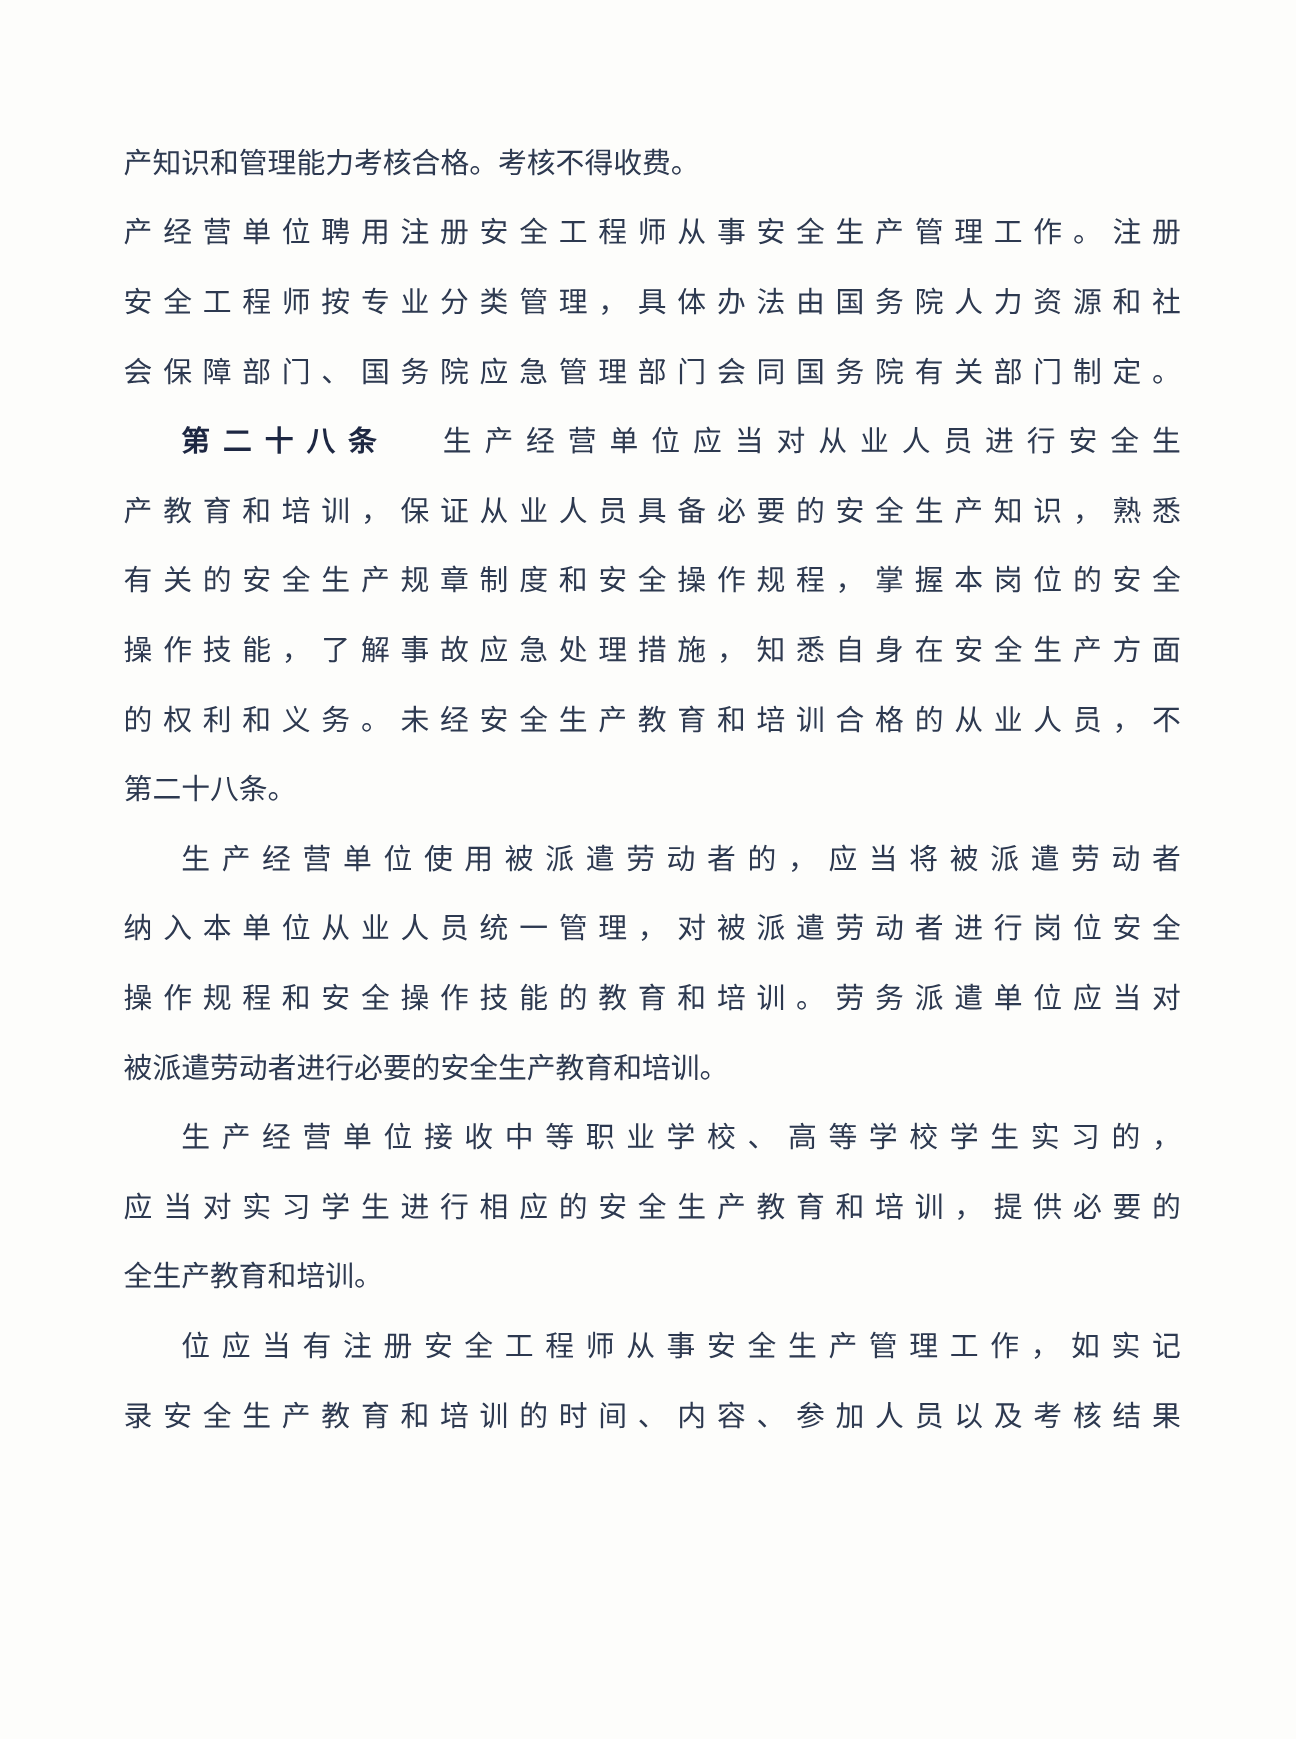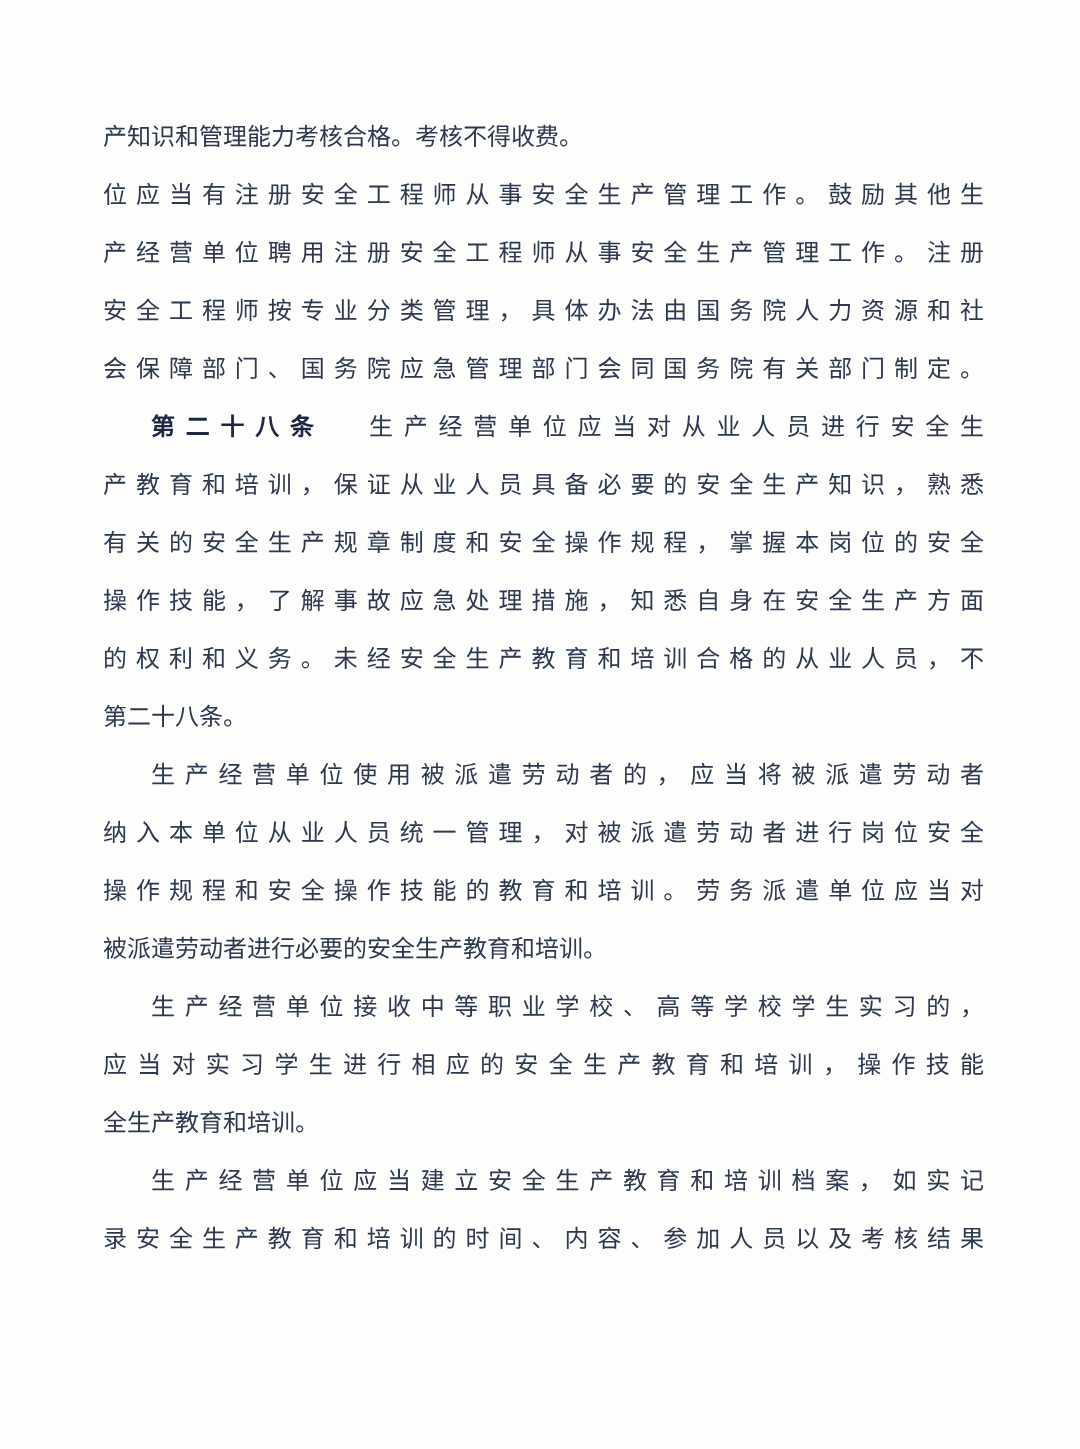--- a/index.html
+++ b/index.html
@@ -34,33 +34,32 @@
     font-weight: bold;
     margin-right: 44px;
   }
 </style>
 </head>
 <body style="background: rgb(253, 253, 251);">
 
 <div class="page">
   <div class="doc" style="color: rgb(45, 57, 80);">
       <div class="line short"><span>产知识和管理能力考核合格。考核不得收费。</span></div>
-      <div class="line full"><span>位应当有注册安全工程师从事安全生产管理工作。鼓励其他生</span></div>
       <div class="line full"><span>产经营单位聘用注册安全工程师从事安全生产管理工作。注册</span></div>
       <div class="line full"><span>安全工程师按专业分类管理，具体办法由国务院人力资源和社</span></div>
       <div class="line full"><span>会保障部门、国务院应急管理部门会同国务院有关部门制定。</span></div>
       <div class="line full indent"><span class="art" style="color: rgb(29, 39, 66);">第二十八条</span><span>生产经营单位应当对从业人员进行安全生</span></div>
       <div class="line full"><span>产教育和培训，保证从业人员具备必要的安全生产知识，熟悉</span></div>
       <div class="line full"><span>有关的安全生产规章制度和安全操作规程，掌握本岗位的安全</span></div>
       <div class="line full"><span>操作技能，了解事故应急处理措施，知悉自身在安全生产方面</span></div>
       <div class="line full"><span>的权利和义务。未经安全生产教育和培训合格的从业人员，不</span></div>
       <div class="line short"><span>第二十八条。</span></div>
       <div class="line full indent"><span>生产经营单位使用被派遣劳动者的，应当将被派遣劳动者</span></div>
       <div class="line full"><span>纳入本单位从业人员统一管理，对被派遣劳动者进行岗位安全</span></div>
       <div class="line full"><span>操作规程和安全操作技能的教育和培训。劳务派遣单位应当对</span></div>
       <div class="line short"><span>被派遣劳动者进行必要的安全生产教育和培训。</span></div>
       <div class="line full indent"><span>生产经营单位接收中等职业学校、高等学校学生实习的，</span></div>
-      <div class="line full"><span>应当对实习学生进行相应的安全生产教育和培训，操作技能</span></div>
+      <div class="line full"><span>应当对实习学生进行相应的安全生产教育和培训，提供必要的</span></div>
       <div class="line short"><span>全生产教育和培训。</span></div>
-      <div class="line full indent"><span>生产经营单位应当建立安全生产教育和培训档案，如实记</span></div>
+      <div class="line full indent"><span>位应当有注册安全工程师从事安全生产管理工作，如实记</span></div>
       <div class="line full"><span>录安全生产教育和培训的时间、内容、参加人员以及考核结果</span></div>
     </div>
 </div>
 
 </body></html>

